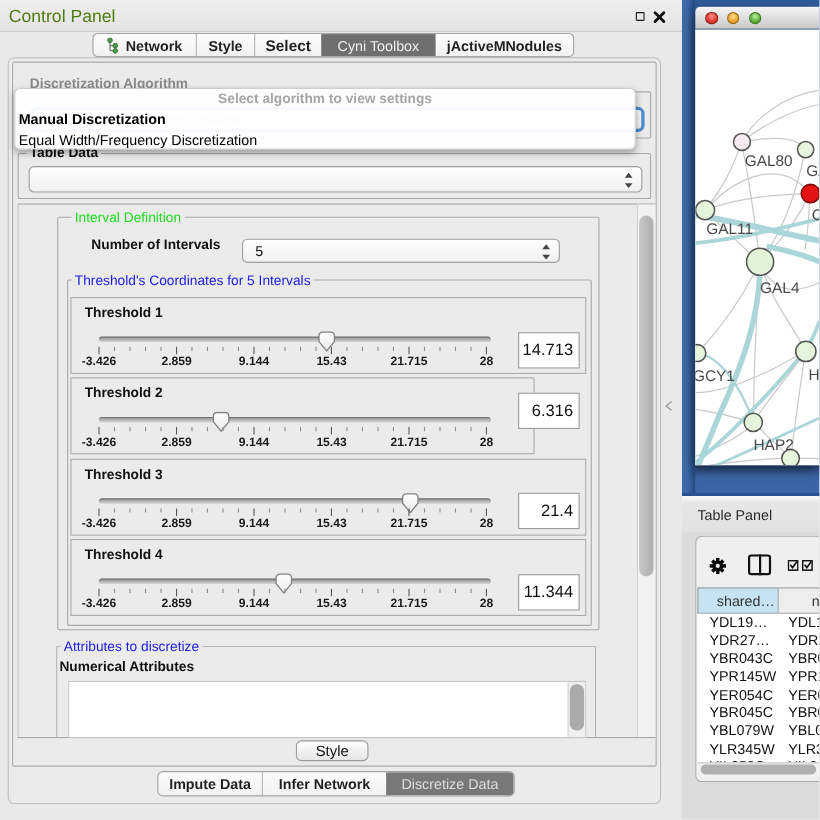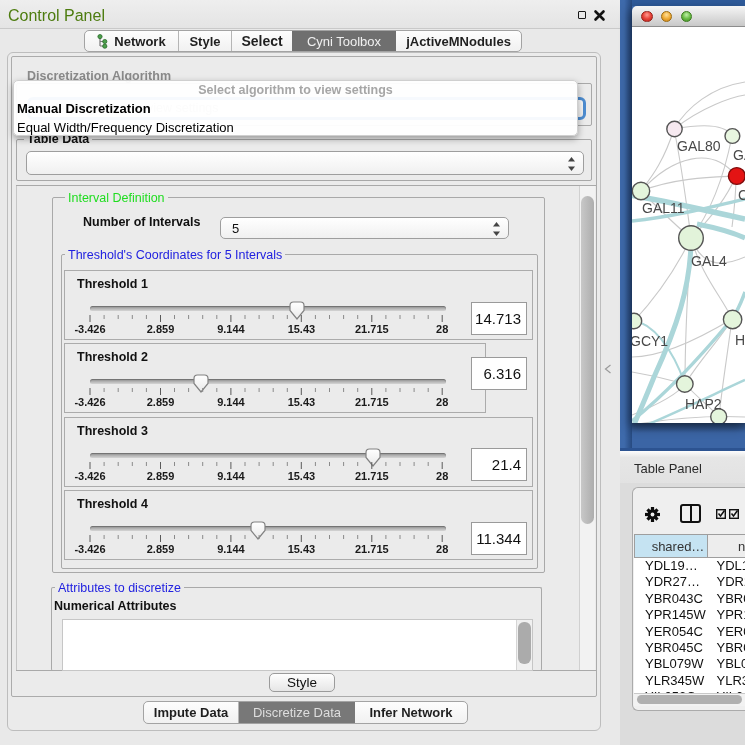--- a/index.html
+++ b/index.html
@@ -193,22 +193,22 @@
   <div class="blabel" style="left:54px;top:599px;">Numerical Attributes</div>
   <div class="abs" style="left:62px;top:619px;width:471px;height:52px;background:#fff;border:1px solid #c6c6c6;overflow:hidden;">
     <div style="position:absolute;right:0;top:0;width:16px;height:52px;background:#f0f0f0;border-left:1px solid #d5d5d5;"></div>
     <div style="position:absolute;right:1.5px;top:2px;width:12.5px;height:42px;background:#ababab;border-radius:6px;"></div>
   </div>
 
   <div class="abs" style="left:269px;top:672.5px;width:66px;height:19px;border:1px solid #9b9b9b;border-radius:5px;background:linear-gradient(#fefefe,#e6e6e6);display:flex;align-items:center;justify-content:center;font-size:13.5px;color:#111;">Style</div>
 
   <div class="abs" style="left:143px;top:701px;width:325px;height:23px;border:1px solid #a3a3a3;border-radius:5px;background:linear-gradient(#fdfdfd,#f1f1f1);overflow:hidden;display:flex;">
     <div style="width:95px;display:flex;align-items:center;justify-content:center;font-size:13px;font-weight:600;color:#1f1f1f;border-right:1px solid #b5b5b5;">Impute Data</div>
+    <div style="flex:1;display:flex;align-items:center;justify-content:center;font-size:13px;font-weight:600;color:#1f1f1f;">Infer Network</div>
     <div style="width:116px;background:#787878;display:flex;align-items:center;justify-content:center;font-size:13px;font-weight:500;color:#dedede;">Discretize Data</div>
-    <div style="flex:1;display:flex;align-items:center;justify-content:center;font-size:13px;font-weight:600;color:#1f1f1f;">Infer Network</div>
   </div>
 
   <svg class="abs" style="left:604px;top:364px;" width="8" height="10" viewBox="0 0 8 10">
       <path d="M6.5 1 L1.5 5 L6.5 9" stroke="#9a9a9a" stroke-width="1.2" fill="none"></path>
     </svg>
 
   <div class="abs" style="left:13px;top:80px;width:565px;height:56px;background:rgba(255,255,255,0.95);border:1px solid #cfcfcf;border-radius:5px;box-shadow:0 3px 7px rgba(0,0,0,0.35);"></div>
   <div class="abs" style="left:13px;top:80px;width:565px;height:20px;display:flex;align-items:center;justify-content:center;font-size:12.5px;font-weight:600;color:#a6a6a6;">Select algorithm to view settings</div>
   <div class="abs" style="left:17px;top:101px;font-size:13px;font-weight:bold;color:#000;">Manual Discretization</div>
   <div class="abs" style="left:17px;top:120px;font-size:13px;color:#000;">Equal Width/Frequency Discretization</div>

